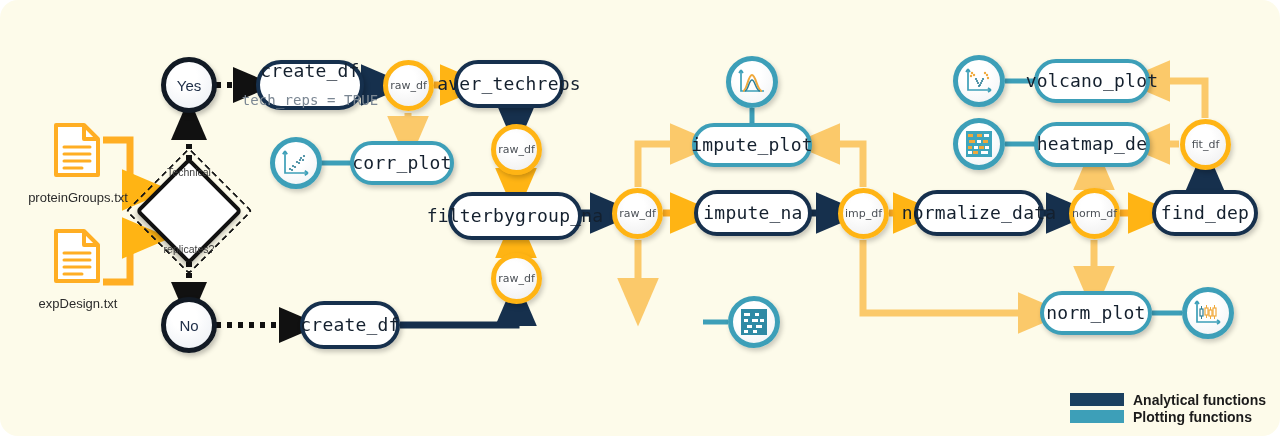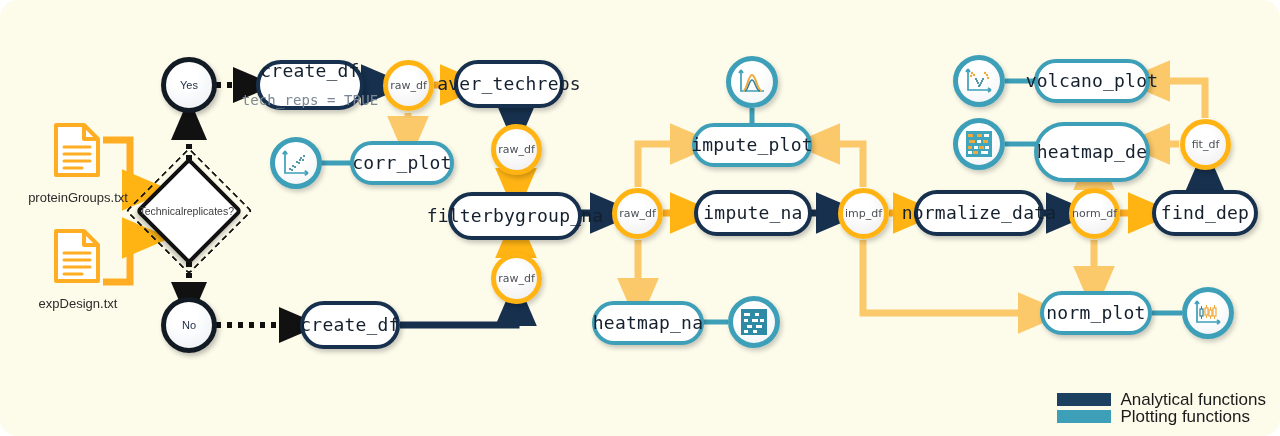--- a/index.html
+++ b/index.html
@@ -21,43 +21,43 @@
   .data-obj{position:absolute;box-sizing:border-box;border-radius:50%;
             border:5px solid #ffb414;background:radial-gradient(circle at 42% 34%,#ffffff 28%,#ececec 100%);
             display:flex;align-items:center;justify-content:center;z-index:6;
             box-shadow:2px 3px 5px rgba(0,0,0,.2);}
   .data-obj span{font-family:"DejaVu Sans","Liberation Sans",sans-serif;font-size:11px;color:#4c5157;}
 
   .term{position:absolute;box-sizing:border-box;border-radius:50%;border:5px solid #121a24;
         background:radial-gradient(circle at 40% 32%,#ffffff 30%,#e9edf2 100%);
         display:flex;align-items:center;justify-content:center;z-index:6;
         box-shadow:2px 3px 5px rgba(0,0,0,.25);}
-  .term span{font-family:"Liberation Sans",sans-serif;font-size:11px;color:#1d2d46;}
+  .term span{font-family:"Liberation Sans",sans-serif;font-size:15px;color:#1d2d46;}
 
   .decision{position:absolute;z-index:6;}
   .decision .dash{position:absolute;inset:0;border:2px dashed #171717;transform:rotate(45deg);border-radius:4px;}
   .decision .solid{position:absolute;inset:7px;border:4px solid #111111;background:#ffffff;
                    transform:rotate(45deg);border-radius:5px;box-shadow:2px 3px 5px rgba(0,0,0,.25);}
-  .decision .dtext{position:absolute;inset:0;display:flex;flex-direction:row;align-items:center;
-                   justify-content:flex-end;font-size:10.5px;color:#3c3c3c;line-height:1.22;text-align:center;}
+  .decision .dtext{position:absolute;inset:0;display:flex;flex-direction:column;align-items:center;
+                   justify-content:space-between;font-size:10.5px;color:#3c3c3c;line-height:1.22;text-align:center;}
 
   .icon-circle{position:absolute;box-sizing:border-box;width:52px;height:52px;border-radius:50%;
                border:5px solid #3d9fb8;background:radial-gradient(circle at 40% 32%,#ffffff 35%,#eef1f3 100%);
                z-index:6;box-shadow:2px 3px 5px rgba(0,0,0,.2);
                display:flex;align-items:center;justify-content:center;}
   .icon-circle svg{display:block;}
 
   .file{position:absolute;z-index:6;}
   .file .fname{position:absolute;top:68px;left:50%;transform:translateX(-50%);
                font-size:13px;color:#2b2b2b;white-space:nowrap;}
 
   .legend{position:absolute;right:14px;bottom:10px;z-index:9;}
   .legend-row{display:flex;align-items:center;height:15px;margin-bottom:2px;}
   .legend-sw{width:54px;height:13px;margin-right:9px;}
-  .legend-tx{font-size:17px;color:#1b1b1b;font-weight:normal;}
+  .legend-tx{font-size:14px;color:#1b1b1b;font-weight:bold;}
 </style>
 </head>
 <body>
 
 <div id="canvas">
 
   <svg id="wires" viewBox="0 0 1280 436">
     <defs>
       <marker id="ahNavy" markerWidth="7" markerHeight="7" refX="3.2" refY="3" orient="auto">
         <path d="M0,0 L7,3 L0,6 Z" fill="#16304d"></path>
@@ -277,29 +277,26 @@
   </div>
 
   <div class="node fn-plot" style="left:350px;top:141px;width:104px;height:44px;">
     <div class="lbl">corr_plot</div>
   </div>
 
   <div class="node fn-plot" style="left:692px;top:123px;width:120px;height:44px;align-items:center;">
     <div class="lbl">impute_plot</div>
   </div>
 
-  <div class="node fn-plot" style="left:592px;top:301px;width:112px;height:44px;">
-    <div class="lbl">heatmap_na</div>
-  </div>
 
   <div class="node fn-plot" style="left:1034px;top:59px;width:116px;height:44px;">
     <div class="lbl">volcano_plot</div>
   </div>
 
-  <div class="node fn-plot" style="left:1034px;top:122px;width:116px;height:60px;text-align:center;">
+  <div class="node fn-plot" style="left:1034px;top:122px;width:116px;height:45px;text-align:center;">
     <div class="lbl">heatmap_de</div>
   </div>
 
   <div class="node fn-plot" style="left:1040px;top:291px;width:112px;height:44px;">
     <div class="lbl">norm_plot</div>
   </div>
 
   <div class="data-obj" style="left:383px;top:60px;width:51px;height:51px;">
     <span>raw_df</span>
   </div>

